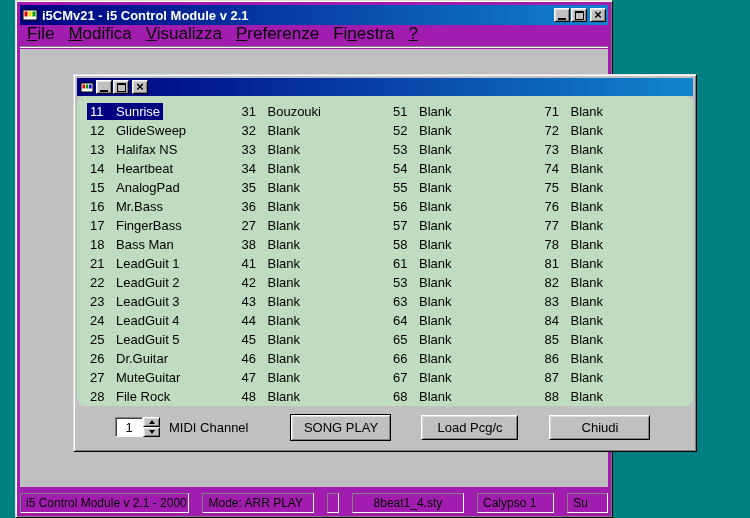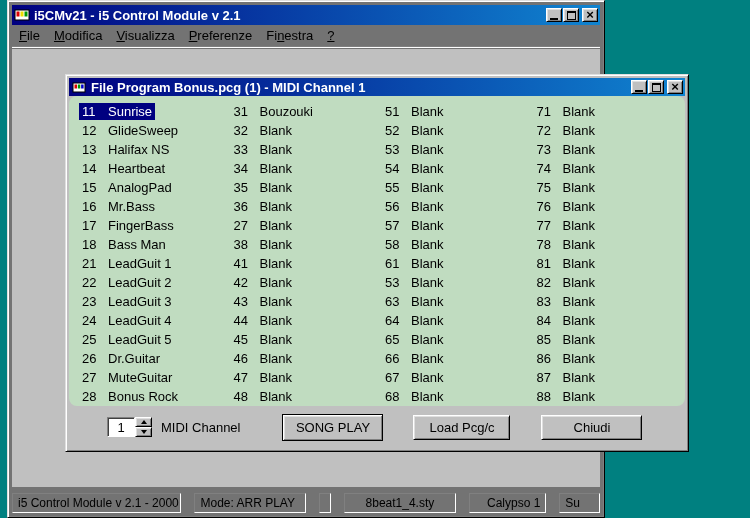--- a/index.html
+++ b/index.html
@@ -5,23 +5,23 @@
   * { box-sizing: border-box; }
   html, body {
     margin: 0; padding: 0;
     width: 750px; height: 518px;
     overflow: hidden;
     background: #008080;
     font-family: "Liberation Sans", sans-serif;
     -webkit-font-smoothing: none;
   }
   .window {
-    position: absolute; left: 7px; top: 0;
+    position: absolute; left: 15px; top: 0;
     width: 598px; height: 518px;
-    background: #737373;
+    background: #a21caf;
     border: 1px solid;
     border-color: #dfdfdf #000 #000 #dfdfdf;
     box-shadow: inset 1px 1px 0 #fff, inset -1px -1px 0 #808080;
   }
   
   .titlebar {
     position: absolute; left: 4px; top: 4px; right: 4px; height: 20px;
     background: linear-gradient(to right, #000080, #1084d0);
     display: flex; align-items: center;
     padding: 0 2px; color: #fff;
@@ -39,22 +39,22 @@
     display: flex; align-items: center; justify-content: center;
     flex: 0 0 16px; cursor: default;
   }
   .tb-close { margin-left: 3px; }
   .g-min { width: 8px; height: 2px; background: #000; margin-top: 7px; }
   .g-max { width: 9px; height: 9px; border: 1px solid #000; border-top-width: 2px; }
   .g-close { font-size: 13px; font-weight: bold; line-height: 10px; color: #000; }
   
   .menubar {
     position: absolute; left: 4px; top: 25px; right: 4px; height: 21px;
-    display: flex; align-items: flex-start;
-    font-size: 13px; color: #000;
+    display: flex; align-items: flex-end;
+    font-size: 17px; color: #000;
     border-bottom: 1px solid #808080;
     box-shadow: 0 1px 0 #fff;
   }
   .menu-item { padding: 2px 7px; white-space: nowrap; }
   
   .client { position: absolute; left: 4px; top: 48px; right: 4px; bottom: 30px; background: #c0c0c0; }
   
   .child-window {
     position: absolute; left: 53px; top: 25px; width: 624px; height: 378px;
     background: #c0c0c0;
@@ -132,21 +132,21 @@
   }
   .status-panel {
     border: 1px solid; border-color: #808080 #fff #fff #808080;
     padding: 2px 5px 0 5px;
     white-space: nowrap; overflow: hidden;
   }
   .status-panel:nth-child(1) { width: 188px; }
   .status-panel:nth-child(2) { width: 123px; }
   .status-panel:nth-child(3) { flex: 1; }
   .status-panel:nth-child(4) { width: 124px; text-align: center; }
-  .status-panel:nth-child(5) { width: 85px; text-align: right; }
+  .status-panel:nth-child(5) { width: 85px; text-align: left; }
   .status-panel:nth-child(6) { width: 44px; }
 </style>
 </head>
 <body>
 
 <div class="window">
 
   <div class="titlebar">
     <span>
       <svg class="icon16" viewBox="0 0 16 16">
@@ -183,21 +183,20 @@
 
       <div class="child-titlebar">
         <span>
           <svg class="icon16" viewBox="0 0 16 16">
             <rect x="2" y="4" width="12" height="9" fill="#ffffff" stroke="#000000"></rect>
             <rect x="3.5" y="5.5" width="2.5" height="4" fill="#dd0000"></rect>
             <rect x="6.8" y="5.5" width="2.5" height="4" fill="#009900"></rect>
             <rect x="10.1" y="5.5" width="2.5" height="4" fill="#0000cc"></rect>
           </svg>
         </span>
-        <span class="titlebar-text">File Program Bonus.pcg (1) - MIDI Channel 1</span>
         <div class="tb-btn">
             <span class="g-min"></span>
           </div>
         <div class="tb-btn">
             <span class="g-max"></span>
           </div>
         <div class="tb-btn tb-close">
             <span class="g-close">×</span>
           </div>
       </div>
@@ -290,21 +289,21 @@
             </div>
             <div class="prog-row">
               <span class="prog-entry">
                 <span class="prog-num">27</span>
                 <span class="prog-name">MuteGuitar</span>
               </span>
             </div>
             <div class="prog-row">
               <span class="prog-entry">
                 <span class="prog-num">28</span>
-                <span class="prog-name">Bonus Rock</span>
+                <span class="prog-name">File Rock</span>
               </span>
             </div>
           </div>
           <div class="prog-col">
             <div class="prog-row">
               <span class="prog-entry">
                 <span class="prog-num">31</span>
                 <span class="prog-name">Bouzouki</span>
               </span>
             </div>

